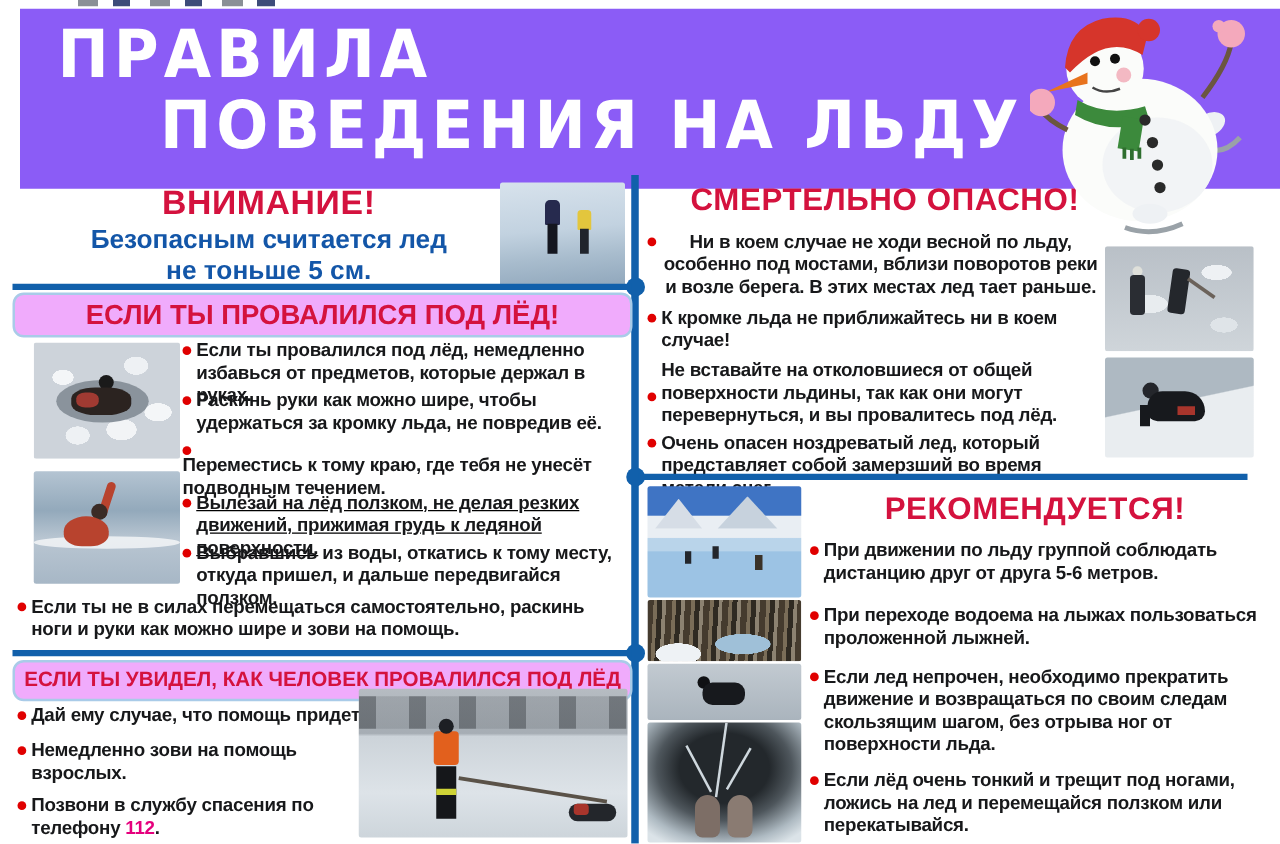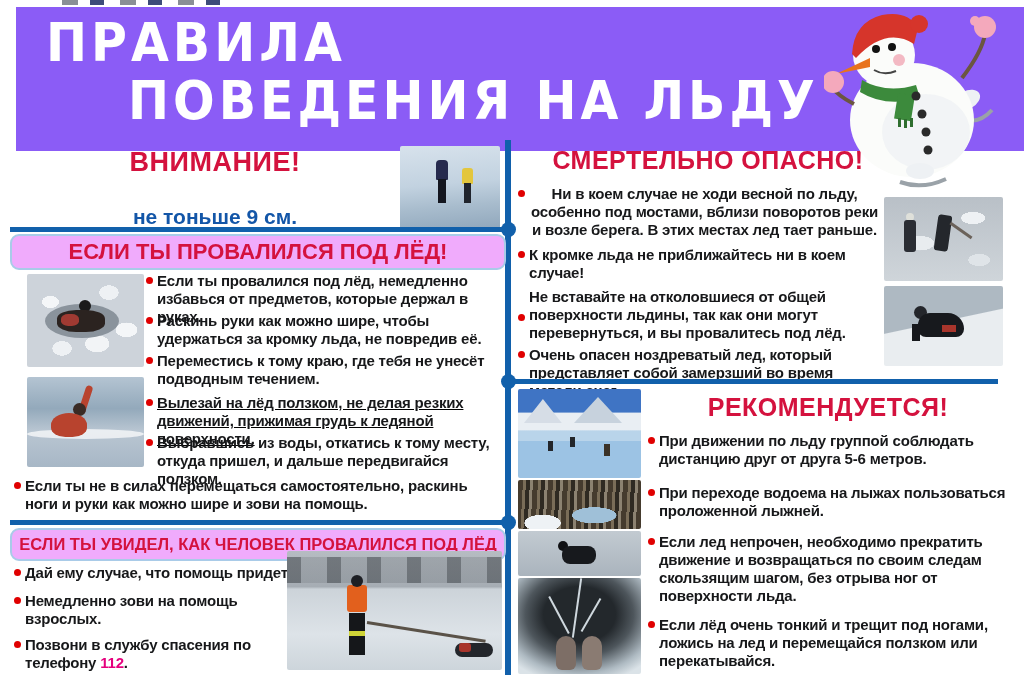--- a/index.html
+++ b/index.html
@@ -117,21 +117,22 @@
       <path d="M76,182 Q98,190 122,179" stroke="#9aa2a8" stroke-width="4" fill="none"></path>
     </svg>
   </div>
 
   <div class="abs vline"></div>
   <div class="abs node" style="left:501px;top:222px;"></div>
   <div class="abs node" style="left:501px;top:374px;"></div>
   <div class="abs node" style="left:501px;top:515px;"></div>
 
   <div class="abs red-head" style="left:40px;top:147px;width:350px;font-size:27px;">ВНИМАНИЕ!</div>
-  <div class="abs blue-text" style="left:25px;top:205px;width:380px;font-size:21px;">не тоньше 9 см.</div>
+  <div class="abs blue-text" style="left:25px;top:180px;width:380px;font-size:21px;">Безопасным считается лед</div>
+  <div class="abs blue-text" style="left:25px;top:205px;width:380px;font-size:21px;">не тоньше 5 см.</div>
   <div class="photo ph-walkers" style="left:400px;top:146px;width:100px;height:84px;">
     <div style="left:36px;top:14px;width:12px;height:20px;background:#262a4e;border-radius:4px 4px 1px 1px;"></div>
     <div style="left:38px;top:33px;width:8px;height:24px;background:#14161f;"></div>
     <div style="left:62px;top:22px;width:11px;height:16px;background:#e3c63d;border-radius:3px 3px 1px 1px;"></div>
     <div style="left:64px;top:37px;width:7px;height:20px;background:#20242c;"></div>
   </div>
   <div class="abs hline" style="left:10px;top:227px;width:495px;"></div>
 
   <div class="abs bar" style="left:10px;top:234px;width:492px;height:32px;font-size:22px;">ЕСЛИ ТЫ ПРОВАЛИЛСЯ ПОД ЛЁД!</div>
 
@@ -149,21 +150,21 @@
   </div>
 
   <div class="bullet" style="left:146px;top:272px;width:358px;">
     <span class="b-dot"></span>
     <span class="b-txt">Если ты провалился под лёд, немедленно избавься от предметов, которые держал в руках.</span>
   </div>
   <div class="bullet" style="left:146px;top:312px;width:358px;">
     <span class="b-dot"></span>
     <span class="b-txt">Раскинь руки как можно шире, чтобы удержаться за кромку льда, не повредив её.</span>
   </div>
-  <div class="bullet" style="left:146px;top:352px;width:358px;">
+  <div class="bullet" style="left:146px;top:352px;width:358px;flex-direction:column;">
     <span class="b-dot"></span>
     <span class="b-txt">Переместись к тому краю, где тебя не унесёт подводным течением.</span>
   </div>
   <div class="bullet" style="left:146px;top:394px;width:358px;text-decoration:underline;">
     <span class="b-dot"></span>
     <span class="b-txt">Вылезай на лёд ползком, не делая резких движений, прижимая грудь к ледяной поверхности.</span>
   </div>
   <div class="bullet" style="left:146px;top:434px;width:358px;">
     <span class="b-dot"></span>
     <span class="b-txt">Выбравшись из воды, откатись к тому месту, откуда пришел, и дальше передвигайся ползком.</span>

